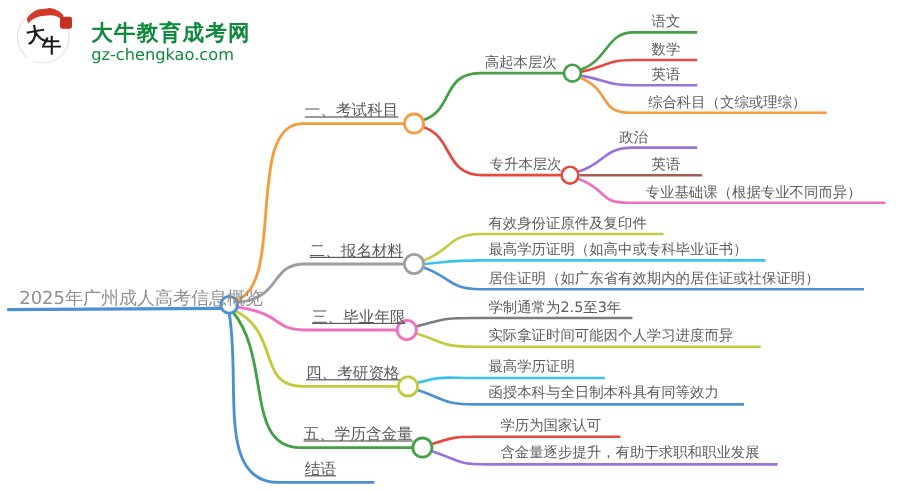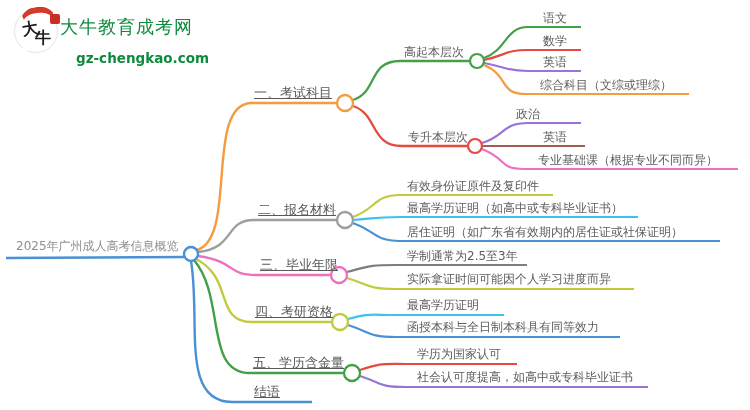--- a/index.html
+++ b/index.html
@@ -25,34 +25,34 @@
     position:absolute;right:-3px;top:4px;width:10px;height:10px;
     background:#c62f22;border-radius:2px;
   }
   .badge-char1{position:absolute;left:7px;top:9px;font-size:16px;font-weight:bold;color:#1c1c1c;transform:rotate(-10deg);}
   .badge-char2{position:absolute;left:20px;top:18px;font-size:16px;font-weight:bold;color:#1c1c1c;}
   .logo-tail{
     position:absolute;left:6px;bottom:-5px;width:0;height:0;
     border-left:9px solid #fff;border-bottom:9px solid transparent;
   }
   .logo-title{
-    position:absolute;left:48px;top:9px;font-size:18px;font-weight:normal;
+    position:absolute;left:64px;top:9px;font-size:18px;font-weight:bold;
     color:#0f8a3d;letter-spacing:1px;white-space:nowrap;
   }
   .logo-sub{
-    position:absolute;left:64px;top:32px;font-size:13.5px;font-weight:bold;
-    color:#0f8a3d;white-space:nowrap;margin-top:12px;
+    position:absolute;left:64px;top:32px;font-size:13.5px;font-weight:normal;
+    color:#0f8a3d;white-space:nowrap;
   }
   
   .lbl{
     position:absolute;font-size:12px;color:#5c5c5c;
     white-space:nowrap;line-height:1.25;
   }
   .lbl.l1{font-size:13px;color:#595959;text-decoration:underline;}
-  .lbl.root{font-size:12px;color:#8f8f8f;text-align:right;}
+  .lbl.root{font-size:15px;color:#8f8f8f;text-align:right;}
   svg{position:absolute;left:0;top:0;}
   svg path{fill:none;}
 </style>
 </head>
 <body>
 
 <div class="logo">
   <div class="logo-badge">
     <div class="logo-arc"></div>
     <div class="logo-seal"></div>
@@ -131,15 +131,15 @@
 <div class="lbl l1" style="left:260px;top:257px">三、毕业年限</div>
 <div class="lbl" style="left:407px;top:249px">学制通常为2.5至3年</div>
 <div class="lbl" style="left:407px;top:272px">实际拿证时间可能因个人学习进度而异</div>
 
 <div class="lbl l1" style="left:255px;top:304px">四、考研资格</div>
 <div class="lbl" style="left:407px;top:298px">最高学历证明</div>
 <div class="lbl" style="left:407px;top:320px">函授本科与全日制本科具有同等效力</div>
 
 <div class="lbl l1" style="left:253px;top:355px">五、学历含金量</div>
 <div class="lbl" style="left:417px;top:347px">学历为国家认可</div>
-<div class="lbl" style="left:417px;top:370px">社会认可度提高，如高中或专科毕业证书</div>
+<div class="lbl" style="left:417px;top:370px">含金量逐步提升，有助于求职和职业发展</div>
 
 <div class="lbl l1" style="left:254px;top:384px">结语</div>
 
 </body></html>

